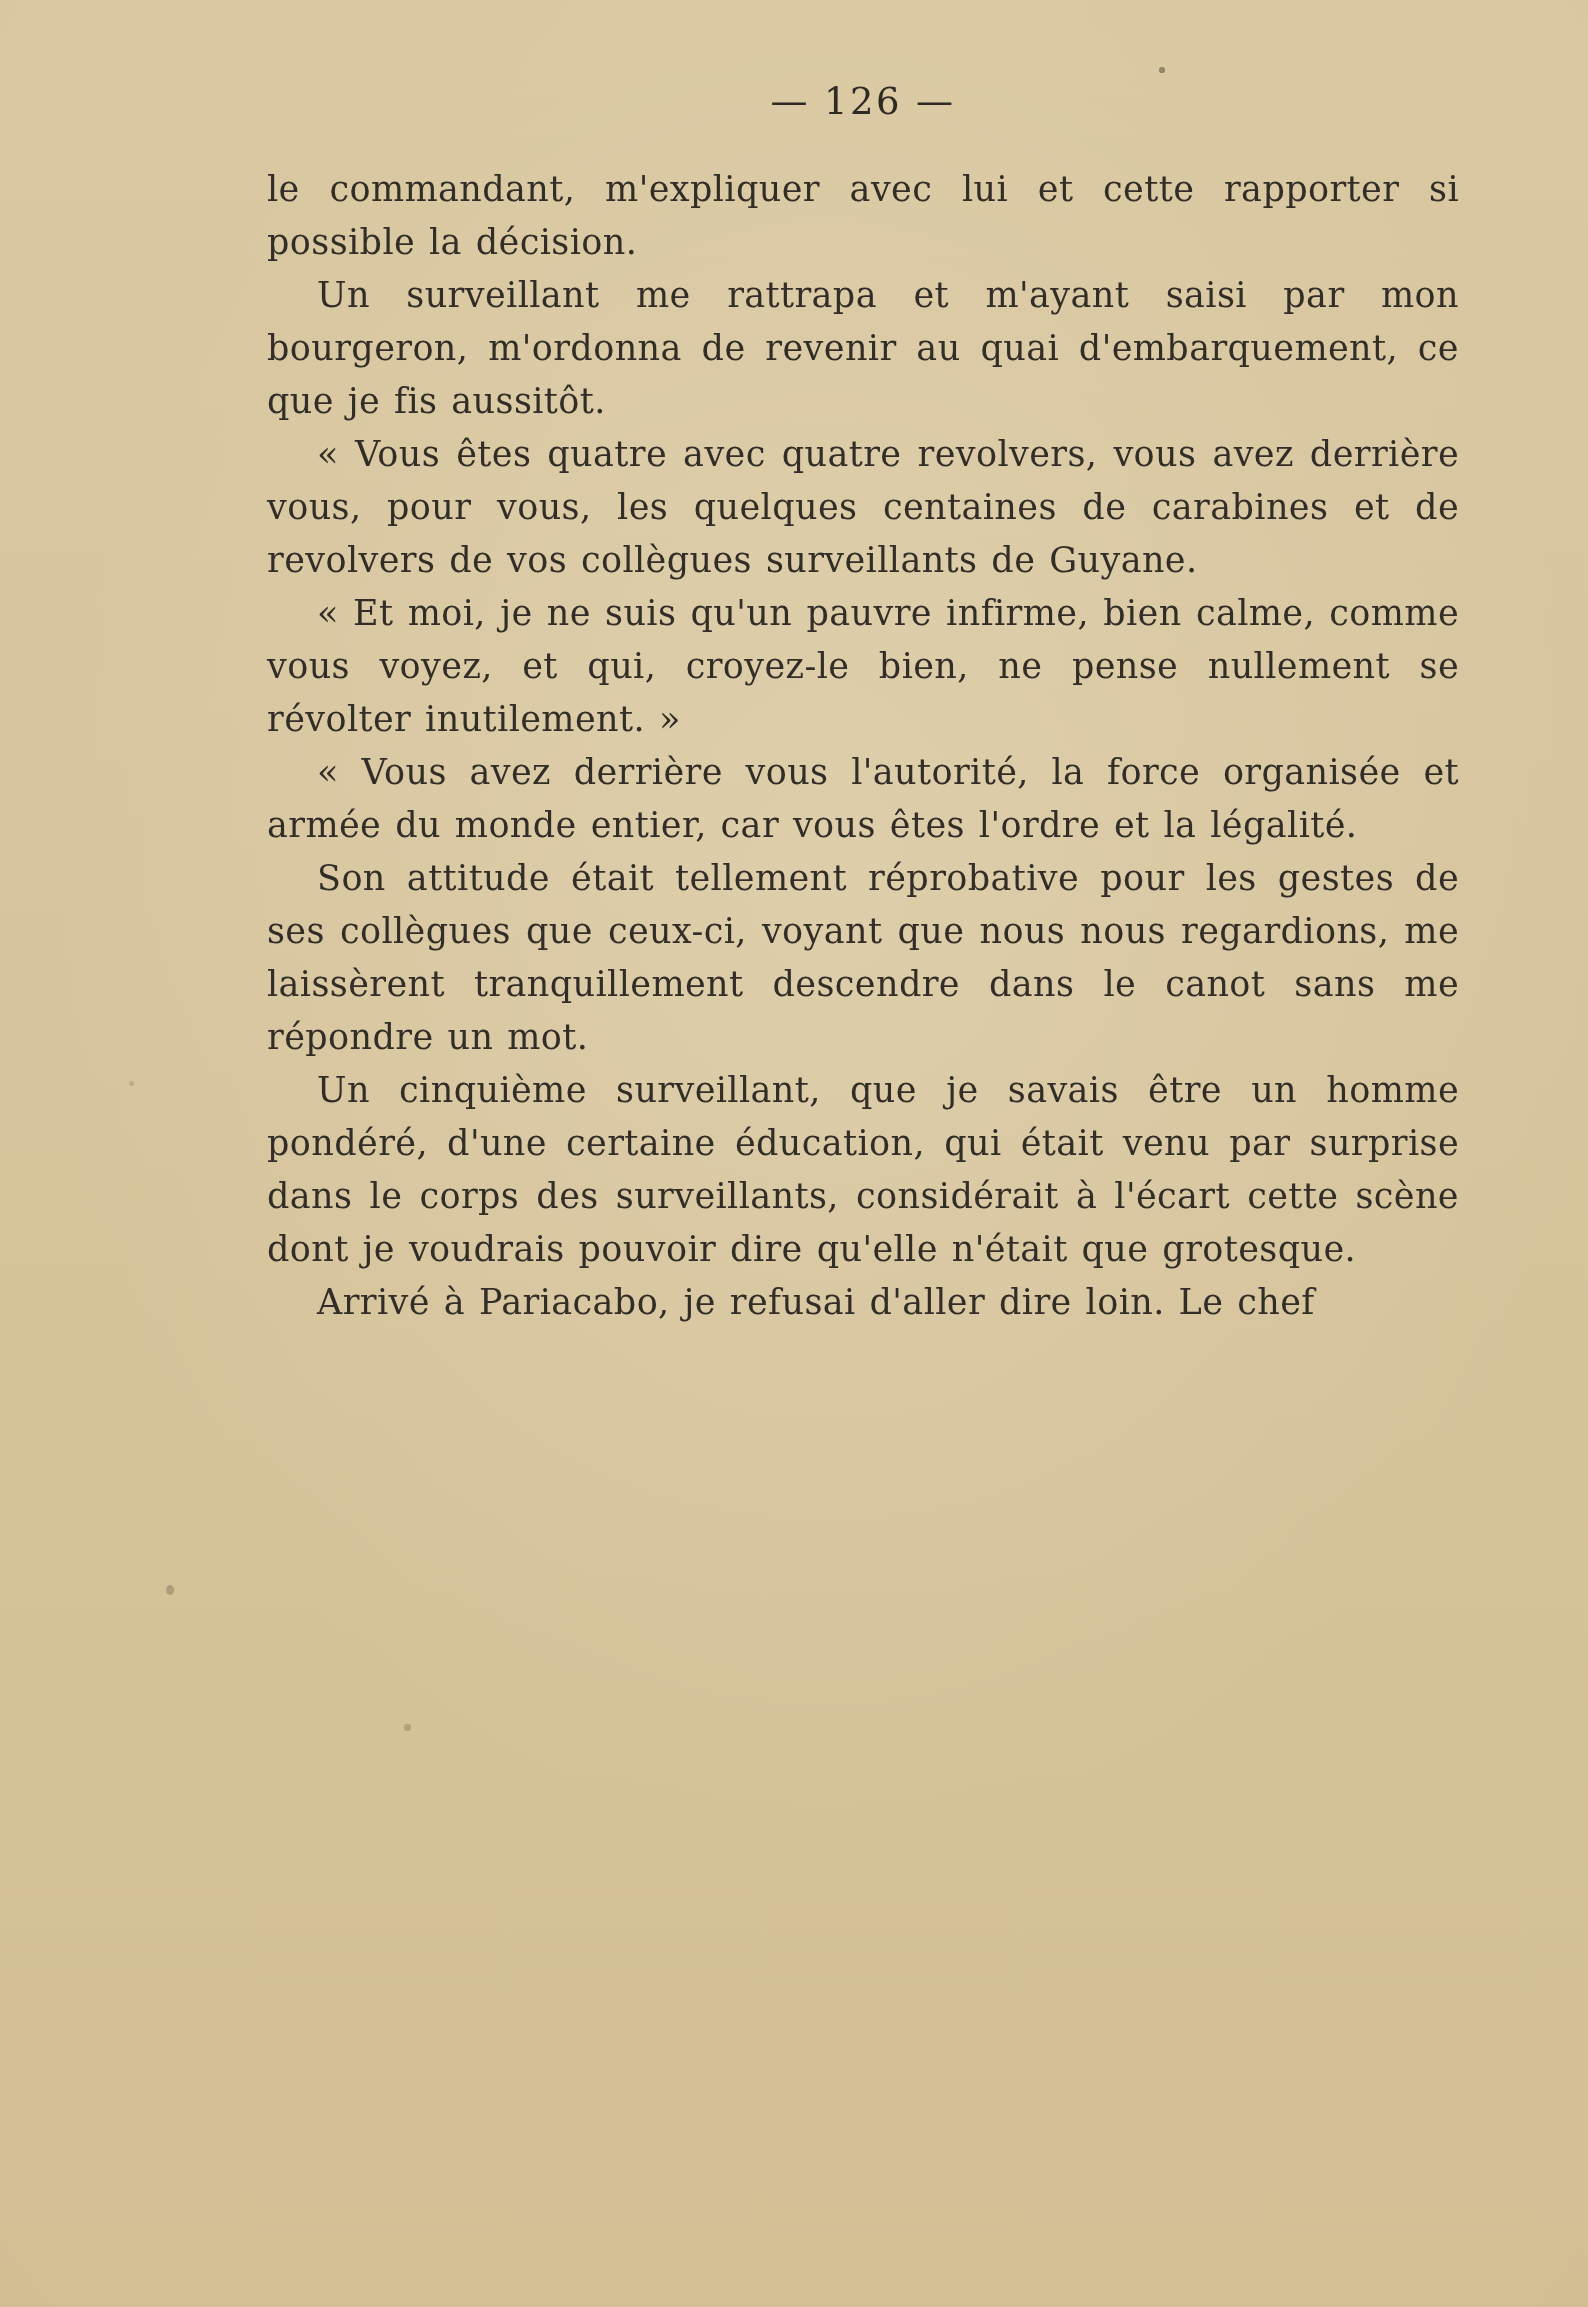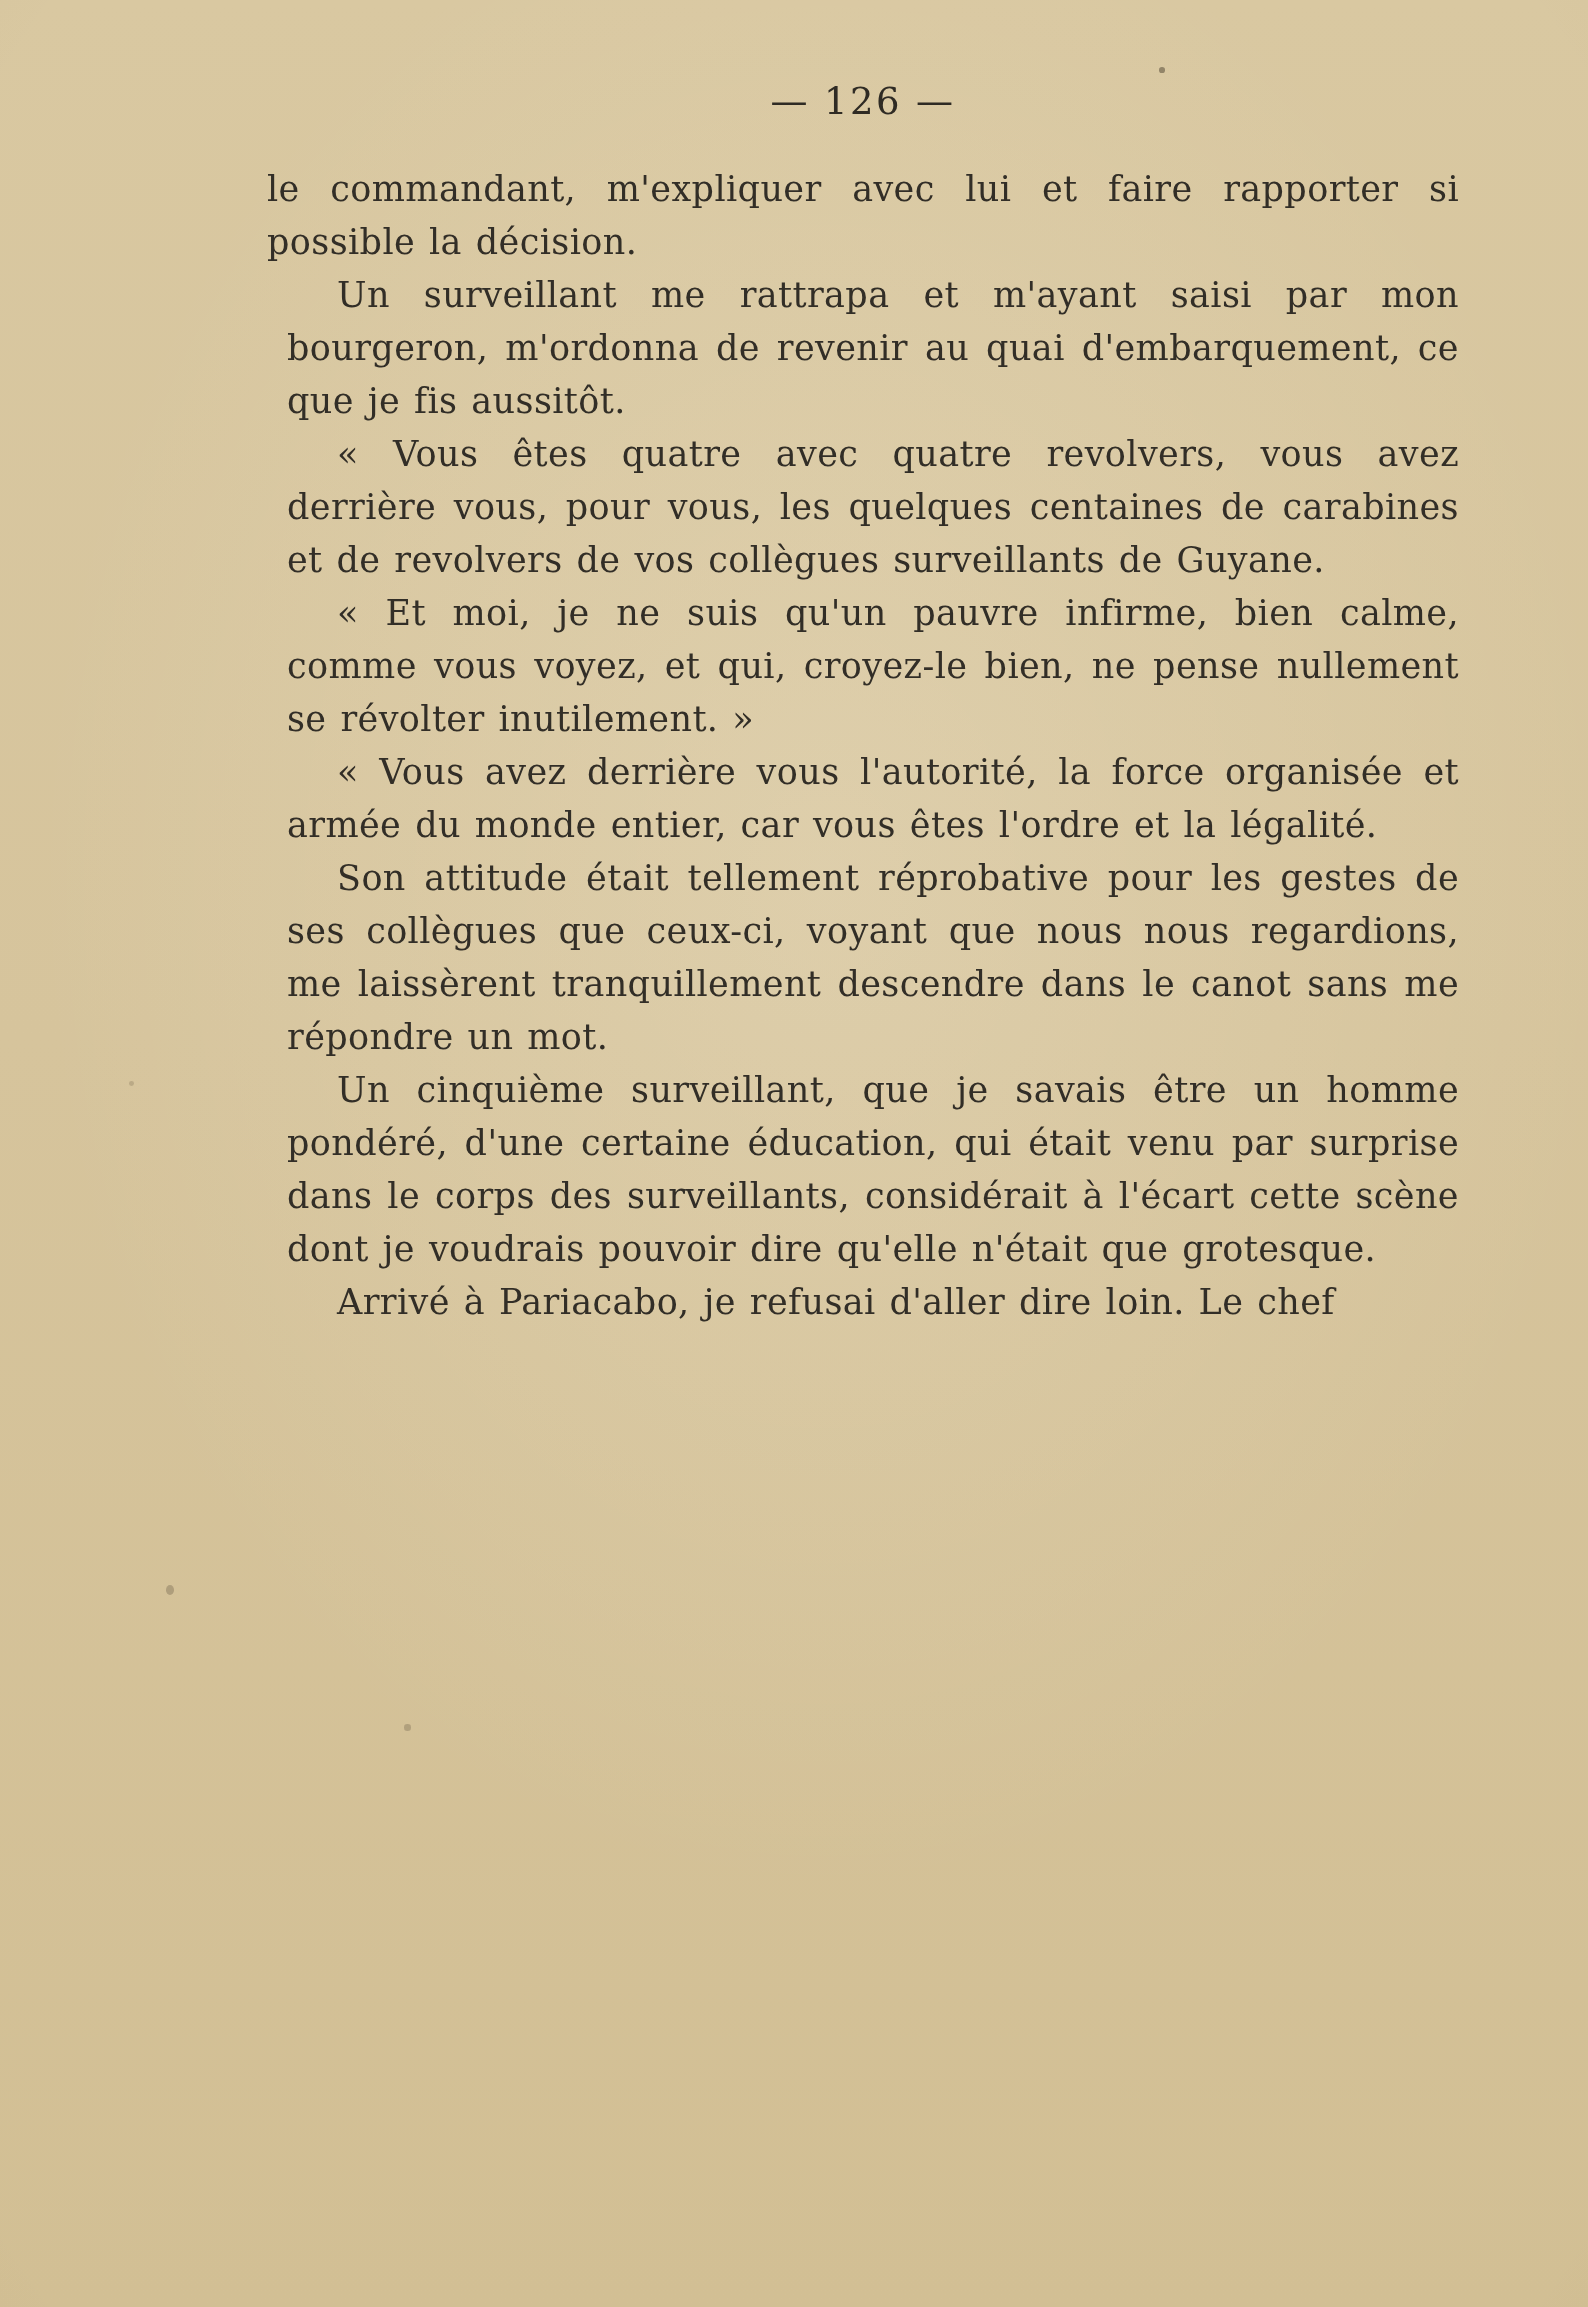--- a/index.html
+++ b/index.html
@@ -35,40 +35,39 @@
   .text-block p {
     margin: 0;
     font-size: 35px;
     line-height: 53px;
     text-align: justify;
     word-spacing: 2.4px;
     letter-spacing: 0.4px;
   }
   .text-block p.indent {
     text-indent: 50px;
-    margin-left: 20px;
   }
   .speck {
     position: absolute;
     border-radius: 50%;
     background: rgba(60, 50, 35, 0.45);
   }
   .speck.s1 { left: 1159px; top: 67px;  width: 5.7px;  height: 5.7px; }
   .speck.s2 { left: 166px;  top: 1585px; width: 8.1px; height: 9.8px; opacity: .55; }
   .speck.s3 { left: 404px;  top: 1724px; width: 6.5px;  height: 6.5px; opacity: .5; }
   .speck.s4 { left: 129px;  top: 1081px; width: 4.9px;  height: 4.9px; opacity: .4; }
 </style>
 </head>
 <body style="background: rgb(214, 196, 156); color: rgb(50, 46, 39);">
 
 <div class="page">
   <div class="page-number">— 126 —</div>
 
   <div class="text-block" id="paragraphs">
-      <p class="">le commandant, m'expliquer avec lui et faire rapporter si possible la décision.</p>
+      <p class="">le commandant, m'expliquer avec lui et cette rapporter si possible la décision.</p>
       <p class="indent">Un surveillant me rattrapa et m'ayant saisi par mon bourgeron, m'ordonna de revenir au quai d'embarquement, ce que je fis aussitôt.</p>
       <p class="indent">« Vous êtes quatre avec quatre revolvers, vous avez derrière vous, pour vous, les quelques centaines de carabines et de revolvers de vos collègues surveillants de Guyane.</p>
       <p class="indent">« Et moi, je ne suis qu'un pauvre infirme, bien calme, comme vous voyez, et qui, croyez-le bien, ne pense nullement se révolter inutilement. »</p>
       <p class="indent">« Vous avez derrière vous l'autorité, la force organisée et armée du monde entier, car vous êtes l'ordre et la légalité.</p>
       <p class="indent">Son attitude était tellement réprobative pour les gestes de ses collègues que ceux-ci, voyant que nous nous regardions, me laissèrent tranquillement descendre dans le canot sans me répondre un mot.</p>
       <p class="indent">Un cinquième surveillant, que je savais être un homme pondéré, d'une certaine éducation, qui était venu par surprise dans le corps des surveillants, considérait à l'écart cette scène dont je voudrais pouvoir dire qu'elle n'était que grotesque.</p>
       <p class="indent">Arrivé à Pariacabo, je refusai d'aller dire loin. Le chef</p>
     </div>
 
   <span class="speck s1"></span>

